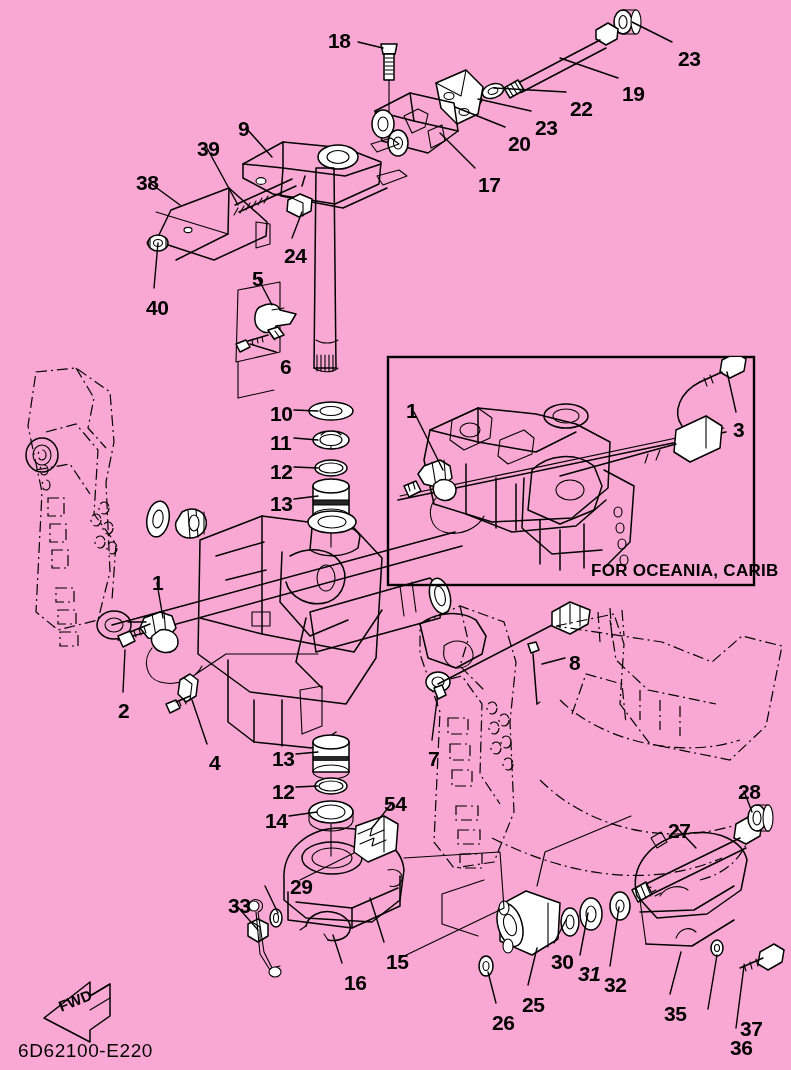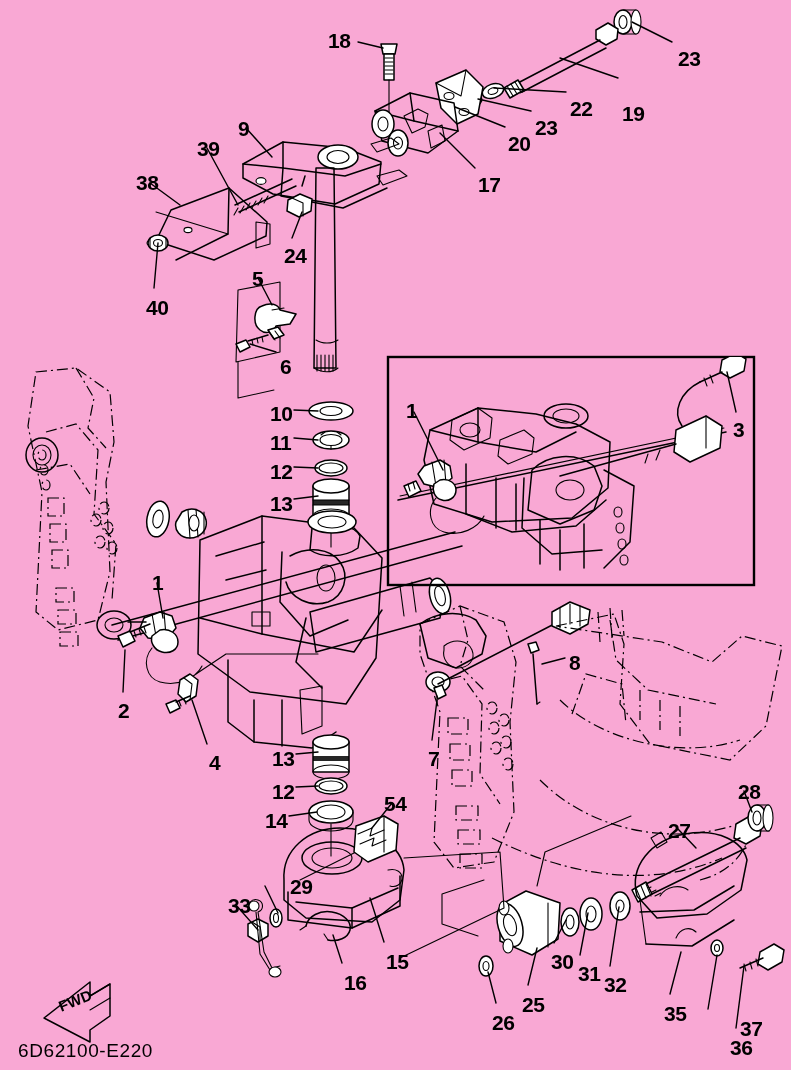--- a/index.html
+++ b/index.html
@@ -560,21 +560,21 @@
         <polyline class="lead" points="708,1009 717,955"></polyline>
         <polyline class="lead" points="736,1028 744,966"></polyline>
         <polyline class="lead" points="414,412 443,470"></polyline>
         <polyline class="lead" points="736,412 727,372"></polyline>
       </g>
   </svg>
 
   <div id="callout-layer">
       <div class="callout" style="left: 328px; top: 30px;">18</div>
       <div class="callout" style="left: 678px; top: 48px;">23</div>
-      <div class="callout" style="left: 622px; top: 83px; margin-top: 20px;">19</div>
+      <div class="callout" style="left: 622px; top: 83px;">19</div>
       <div class="callout" style="left: 570px; top: 98px;">22</div>
       <div class="callout" style="left: 535px; top: 117px;">23</div>
       <div class="callout" style="left: 508px; top: 133px;">20</div>
       <div class="callout" style="left: 478px; top: 174px;">17</div>
       <div class="callout" style="left: 238px; top: 118px;">9</div>
       <div class="callout" style="left: 197px; top: 138px;">39</div>
       <div class="callout" style="left: 136px; top: 172px;">38</div>
       <div class="callout" style="left: 284px; top: 245px; text-align: center;">24</div>
       <div class="callout" style="left: 146px; top: 297px;">40</div>
       <div class="callout" style="left: 252px; top: 268px;">5</div>
@@ -592,29 +592,30 @@
       <div class="callout" style="left: 384px; top: 793px;">54</div>
       <div class="callout" style="left: 268px; top: 876px; margin-left: 22px;">29</div>
       <div class="callout" style="left: 228px; top: 895px;">33</div>
       <div class="callout" style="left: 344px; top: 972px;">16</div>
       <div class="callout" style="left: 386px; top: 951px;">15</div>
       <div class="callout" style="left: 428px; top: 748px;">7</div>
       <div class="callout" style="left: 569px; top: 652px;">8</div>
       <div class="callout" style="left: 668px; top: 820px;">27</div>
       <div class="callout" style="left: 738px; top: 781px;">28</div>
       <div class="callout" style="left: 604px; top: 974px;">32</div>
-      <div class="callout" style="left: 578px; top: 963px;">31</div>
+      <div class="callout" style="left: 578px; top: 963px; font-style: italic;">31</div>
       <div class="callout" style="left: 551px; top: 951px;">30</div>
       <div class="callout" style="left: 522px; top: 994px;">25</div>
       <div class="callout" style="left: 492px; top: 1012px;">26</div>
       <div class="callout" style="left: 664px; top: 1003px;">35</div>
       <div class="callout" style="left: 740px; top: 1018px;">37</div>
       <div class="callout" style="left: 730px; top: 1037px;">36</div>
       <div class="callout" style="left: 406px; top: 400px;">1</div>
       <div class="callout" style="left: 733px; top: 419px;">3</div>
     </div>
 
+  <div class="inset-label" style="left:591px; top:561px;">FOR OCEANIA, CARIB</div>
 
   <div class="fwd-text" style="left:58px; top:992px; transform:rotate(-22deg);">FWD</div>
 
   <div class="diagram-code" style="left:18px; top:1040px;">6D62100-E220</div>
 
 </div>
 
 </body></html>

